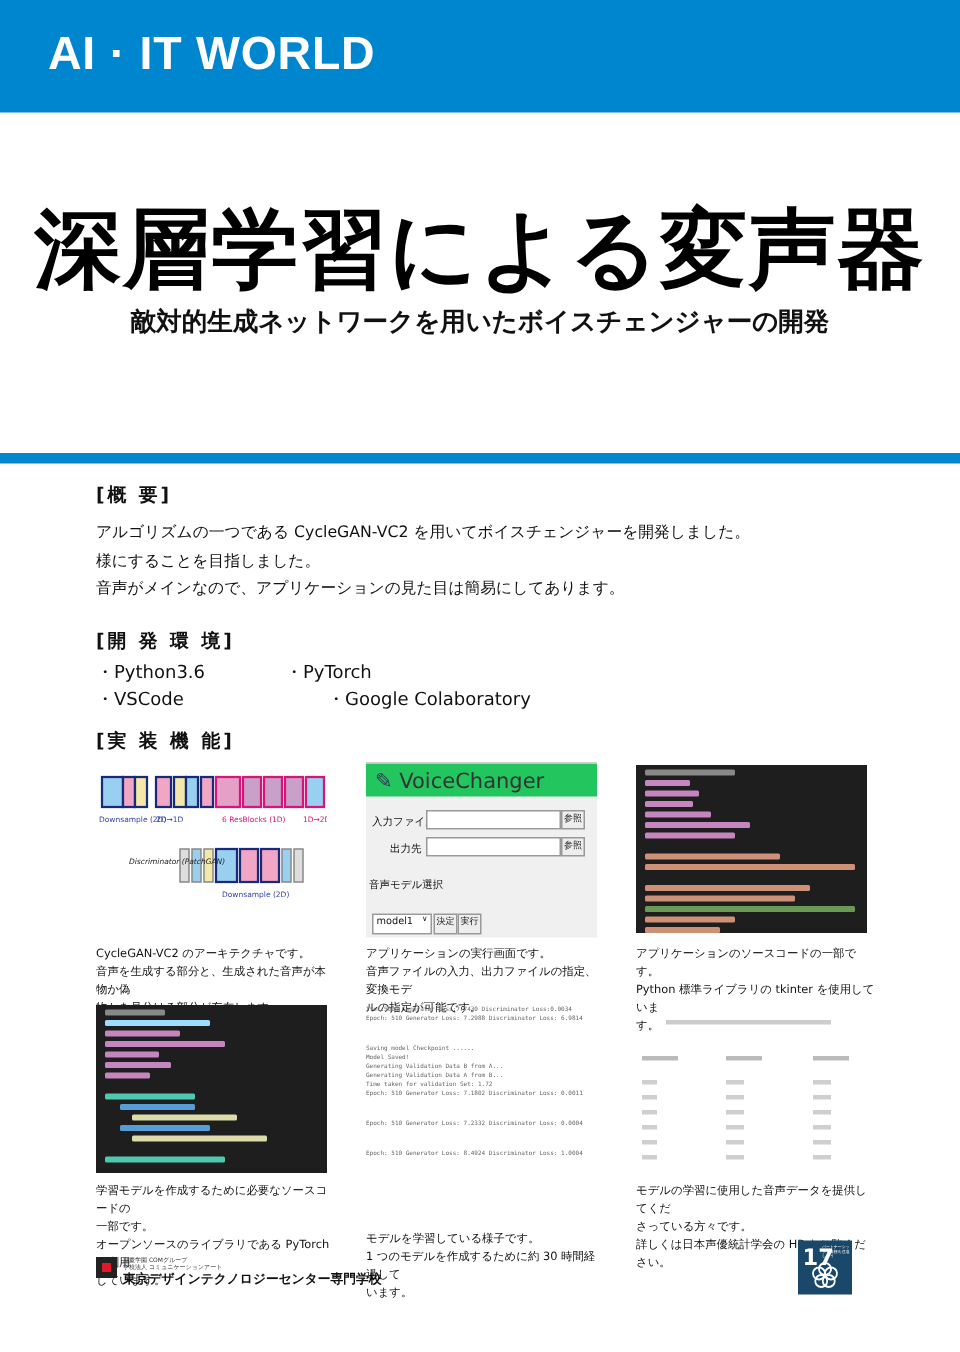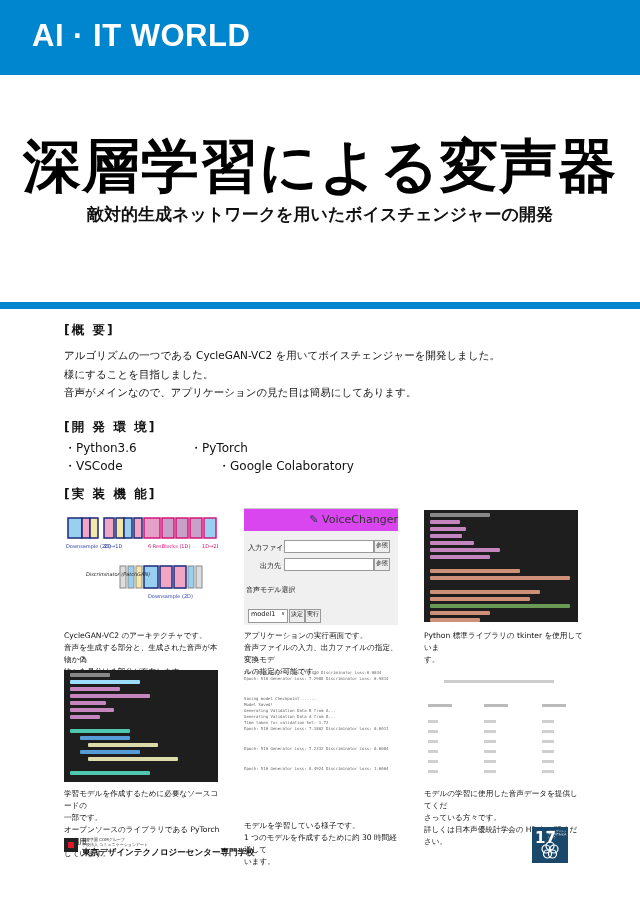--- a/index.html
+++ b/index.html
@@ -84,21 +84,21 @@
     <text x="84" y="90" font-size="5" fill="#3344aa">Downsample (2D)</text>
   </svg>
 </div>
 <div class="cap" style="left:64px; top:630px;">
   <div>CycleGAN-VC2 のアーキテクチャです。</div>
   <div>音声を生成する部分と、生成された音声が本物か偽</div>
   <div>物かを見分ける部分が存在します。</div>
 </div>
 
 <div class="thumb" style="left:244px; top:508px; background:#f0f0f0; border-top:1px solid #ccc;">
-  <div style="height:18px; background:#d946ef; font-size:11px; padding:4px 0 0 6px; color:#333;text-align:right;">
+  <div style="height:18px; background:#22c55e; font-size:14px; padding:4px 0 0 6px; color:#333;">
     <span style="color:#335;">✎</span>
     <span>VoiceChanger</span>
   </div>
   <div style="position:absolute; left:4px; top:34px; font-size:7px;">入力ファイル</div>
   <div style="position:absolute; left:40px; top:31px; width:88px; height:11px; background:#fff; border:1px solid #999;"></div>
   <div style="position:absolute; left:130px; top:31px; width:14px; height:11px; background:#eee; border:1px solid #999; font-size:6px; text-align:center;">参照</div>
   <div style="position:absolute; left:16px; top:52px; font-size:7px;">出力先</div>
   <div style="position:absolute; left:40px; top:49px; width:88px; height:11px; background:#fff; border:1px solid #999;"></div>
   <div style="position:absolute; left:130px; top:49px; width:14px; height:11px; background:#eee; border:1px solid #999; font-size:6px; text-align:center;">参照</div>
   <div style="position:absolute; left:2px; top:76px; font-size:7px;">音声モデル選択</div>
@@ -127,20 +127,21 @@
   <div class="code-line" style="width:90px; background:#ce9178;"></div>
   <div class="code-line" style="width:140px; background:#ce9178;"></div>
   <div class="code-line" style="width:0;"></div>
   <div class="code-line" style="width:110px; background:#ce9178;"></div>
   <div class="code-line" style="width:100px; background:#ce9178;"></div>
   <div class="code-line" style="width:140px; background:#6a9955;"></div>
   <div class="code-line" style="width:60px; background:#ce9178;"></div>
   <div class="code-line" style="width:50px; background:#ce9178;"></div>
 </div>
 <div class="cap" style="left:424px; top:630px;">
+  <div>アプリケーションのソースコードの一部です。</div>
   <div>Python 標準ライブラリの tkinter を使用していま</div>
   <div>す。</div>
 </div>
 
 <div class="thumb dark" style="left:64px; top:670px; height:112px;">
   <div class="code-line" style="width:40px; background:#888;"></div>
   <div class="code-line" style="width:70px; background:#9cdcfe;"></div>
   <div class="code-line" style="width:50px; background:#c586c0;"></div>
   <div class="code-line" style="width:80px; background:#c586c0;"></div>
   <div class="code-line" style="width:36px; background:#c586c0;"></div>

